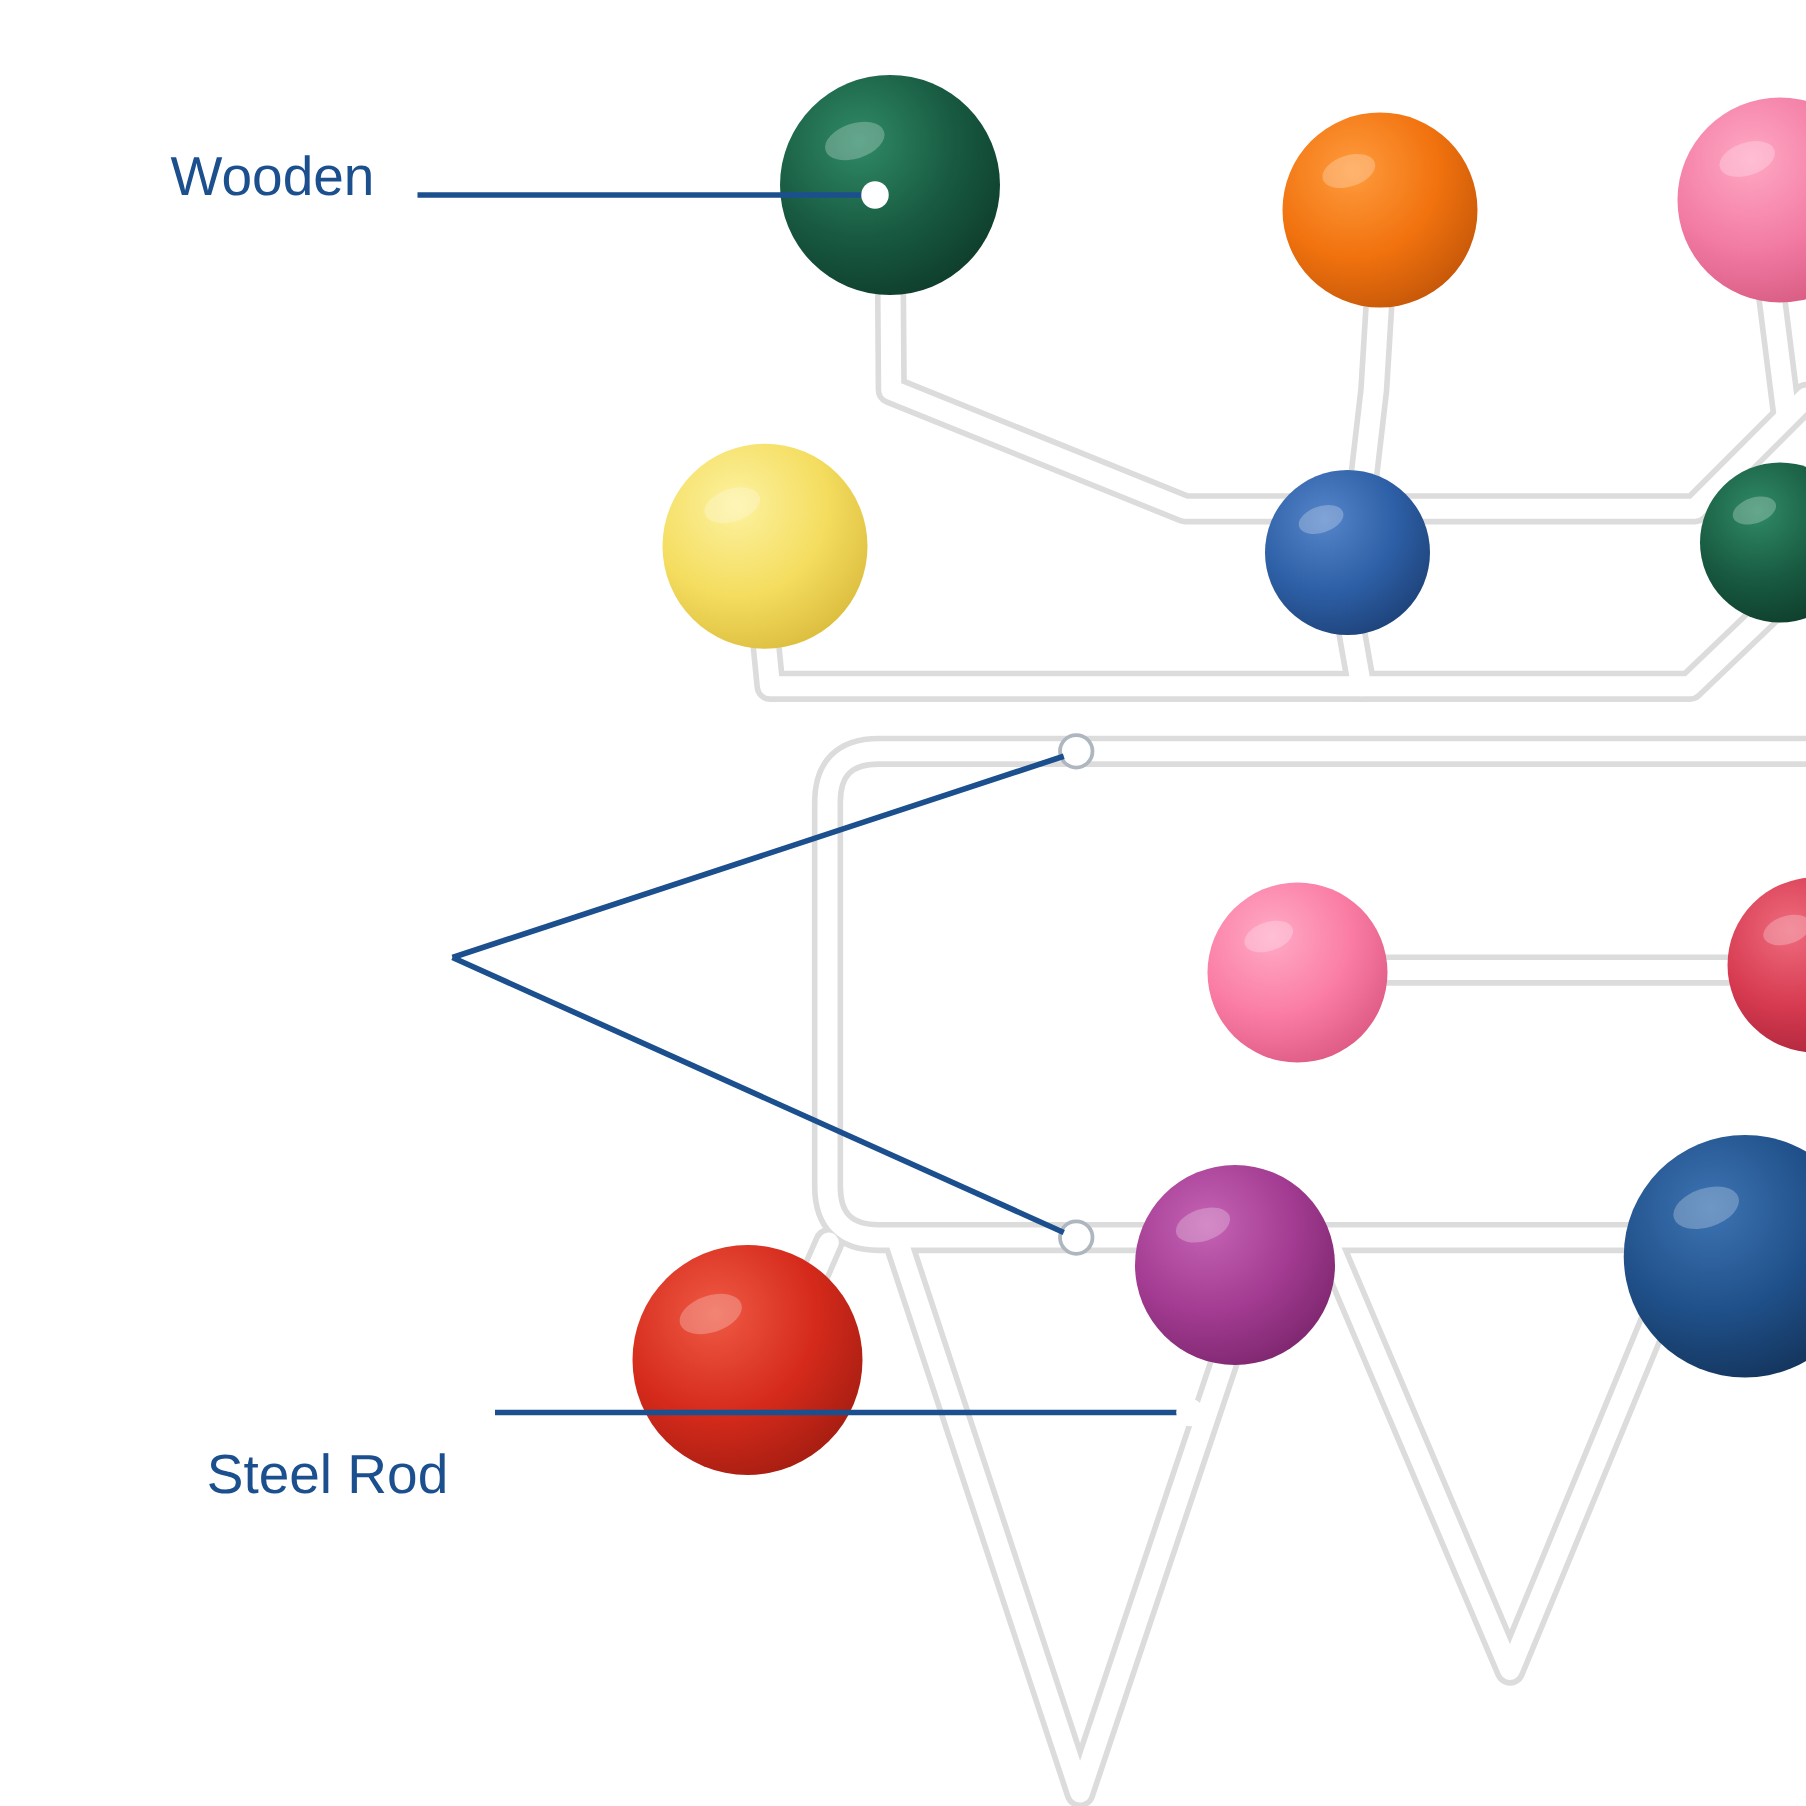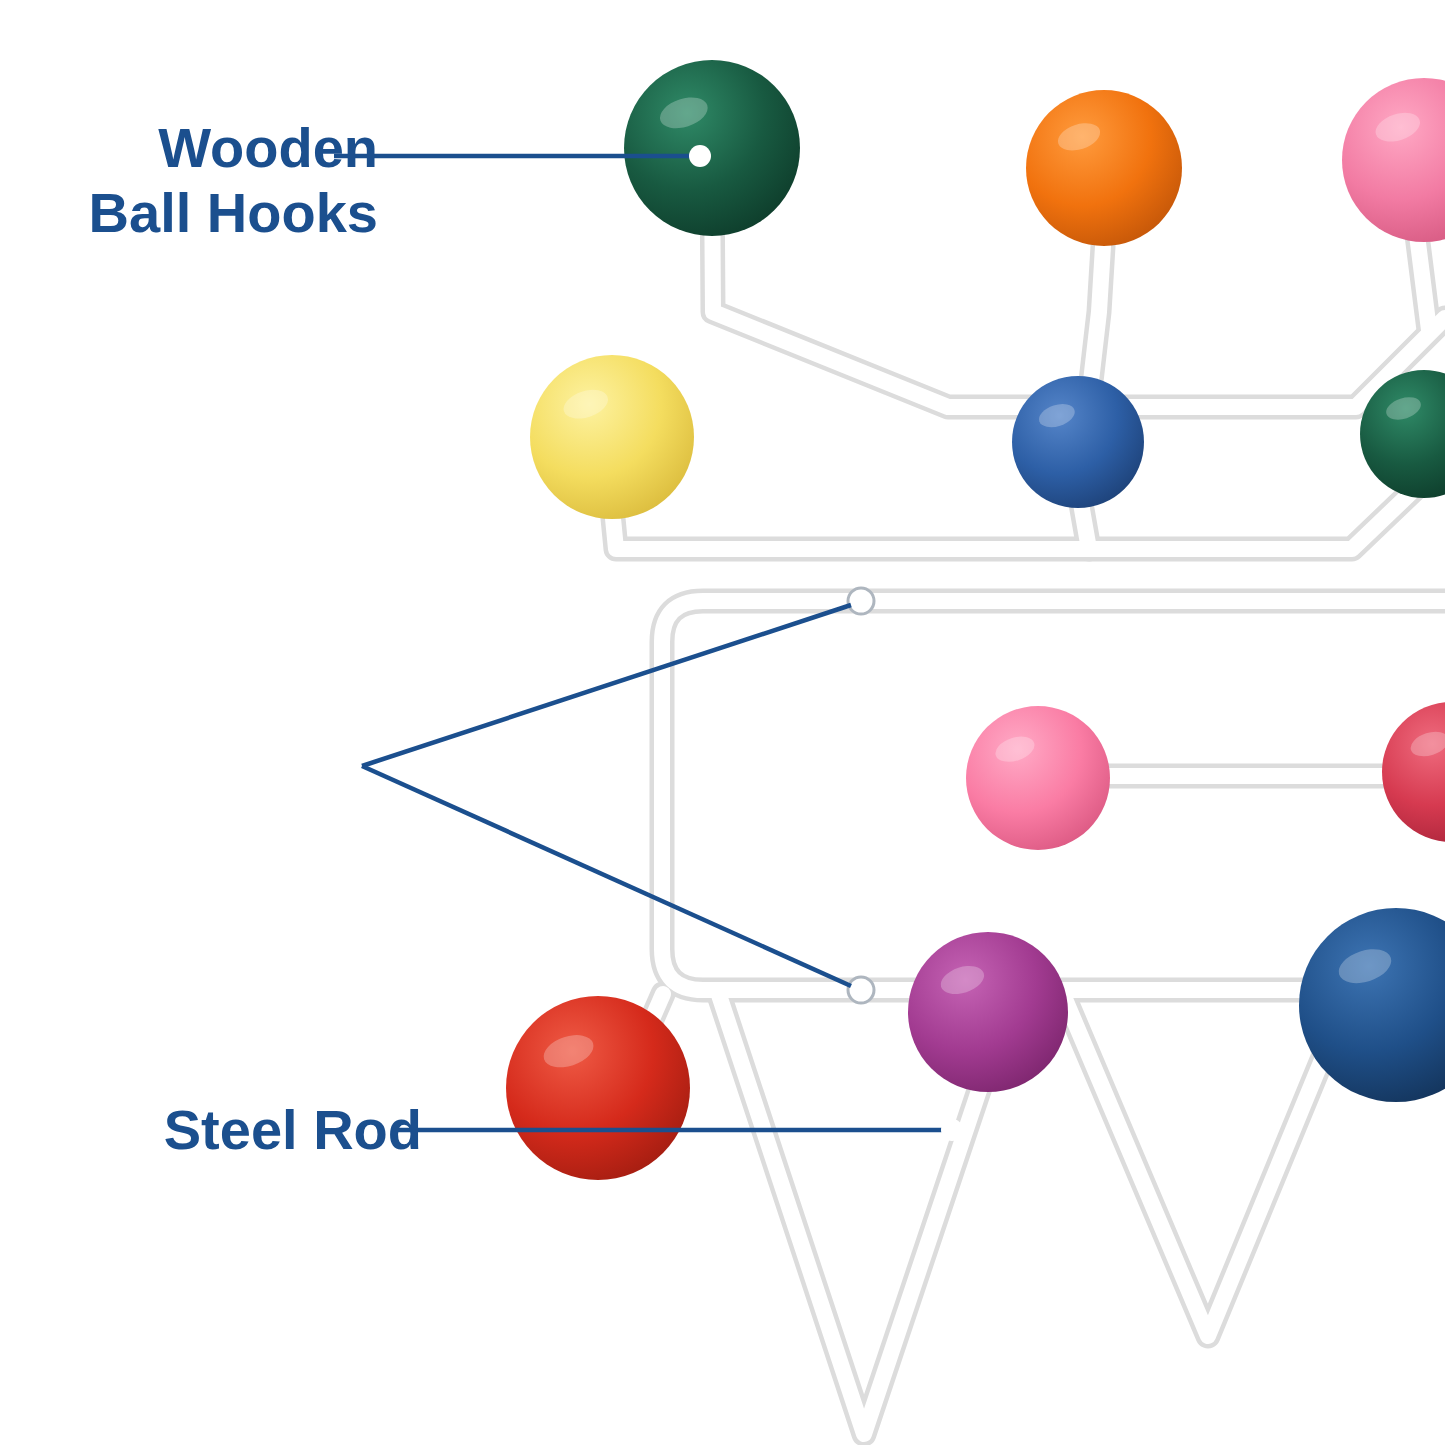--- a/index.html
+++ b/index.html
@@ -17,27 +17,27 @@
     overflow:hidden;
     font-family:"Liberation Sans",sans-serif;
   }
   .stage svg{position:absolute;left:0;top:0;width:100%;height:100%;display:block;}
   .rod-edge{fill:none;stroke:var(--rod-edge);stroke-width:25;stroke-linecap:round;stroke-linejoin:round;}
   .rod-core{fill:none;stroke:var(--rod-fill);stroke-width:16;stroke-linecap:round;stroke-linejoin:round;}
   .leader{stroke:var(--leader-color);stroke-width:4.5;fill:none;}
   .leader-dot{fill:#ffffff;}
   .hole{fill:#ffffff;stroke:#aeb6bf;stroke-width:3;}
   .label{
-    position:absolute;text-align:right;
-    font-weight:700;font-size:56px;line-height:1.16;
+    position:absolute;text-align:center;
+    font-weight:400;font-size:44px;line-height:1.16;
     color:var(--label-color);
   }
   #label-wooden{left:58px;top:116px;width:320px;}
   #label-mounting{left:62px;top:732px;width:320px;}
-  #label-steel{left:102px;top:1098px;width:320px;}
+  #label-steel{left:102px;top:1154px;width:320px;}
 </style>
 </head>
 <body>
 
 <div class="stage">
 
   <svg viewBox="0 0 1445 1445">
     <defs>
         <radialGradient id="bg0" cx="36%" cy="30%" r="80%">
           <stop offset="0%" stop-color="#2f8a67"></stop>
@@ -155,21 +155,20 @@
       <line class="leader" x1="362" y1="766" x2="851" y2="605"></line>
       <line class="leader" x1="362" y1="766" x2="851" y2="986"></line>
       <line class="leader" x1="396" y1="1130" x2="952" y2="1130"></line>
       <circle class="leader-dot" cx="700" cy="156" r="11"></circle>
       <circle class="leader-dot" cx="952" cy="1130" r="11"></circle>
     </g>
   </svg>
 
   <div class="label" id="label-wooden">
     <span>Wooden</span><br>
-    <span>Ball Hooks</span>
   </div>
 
   <div class="label" id="label-mounting">
     <br>
   </div>
 
   <div class="label" id="label-steel">
     <span>Steel Rod</span><br>
   </div>
 

